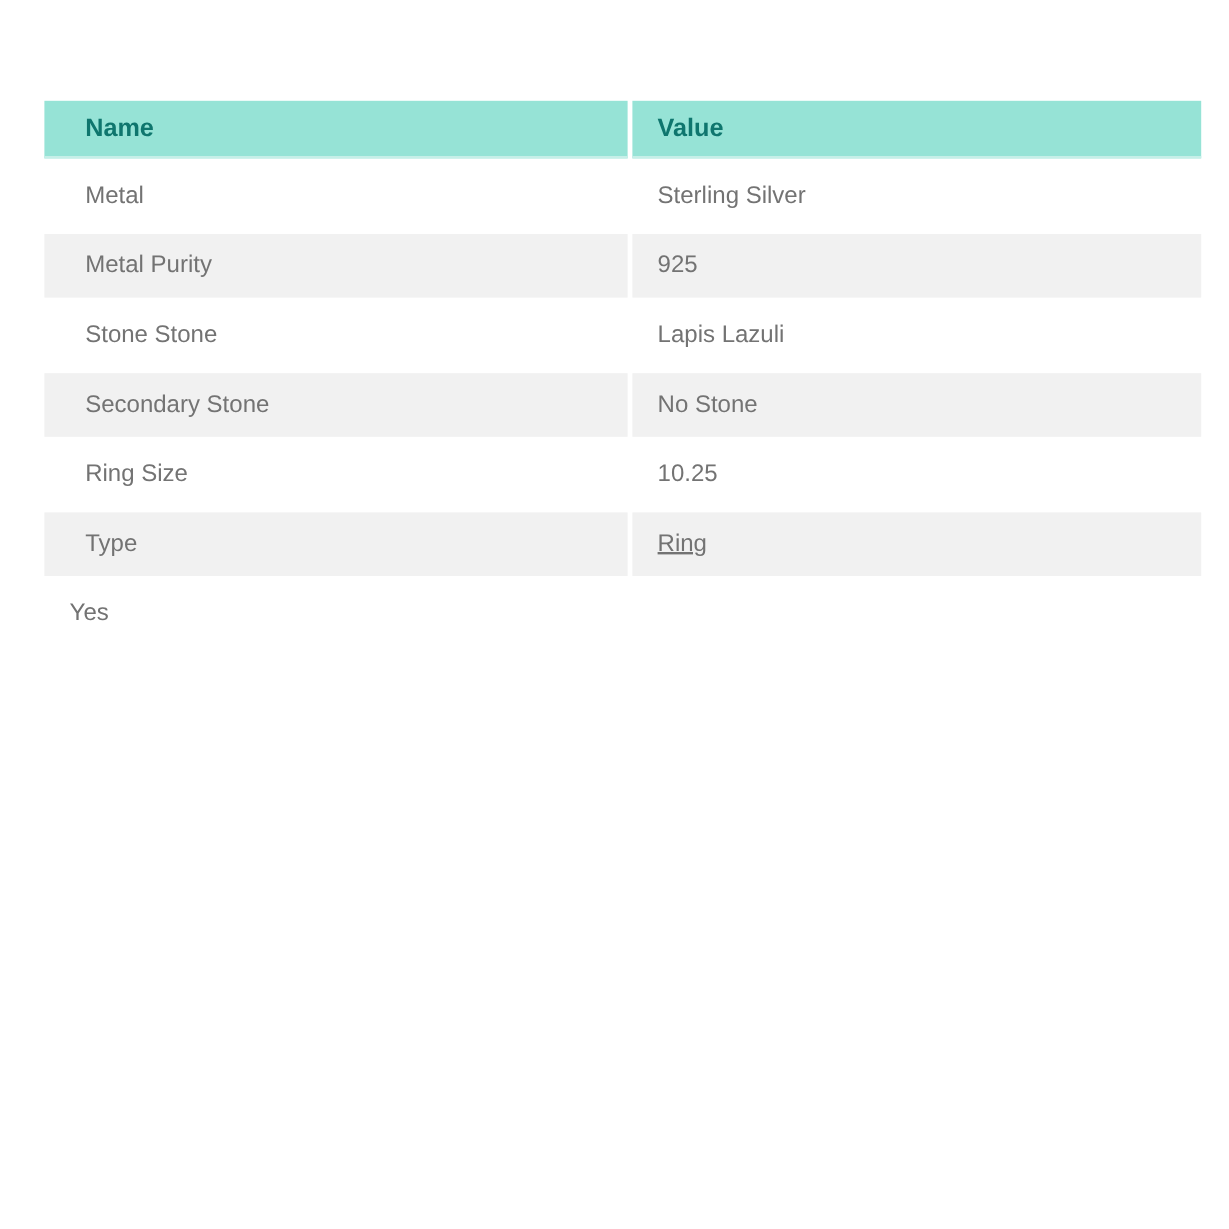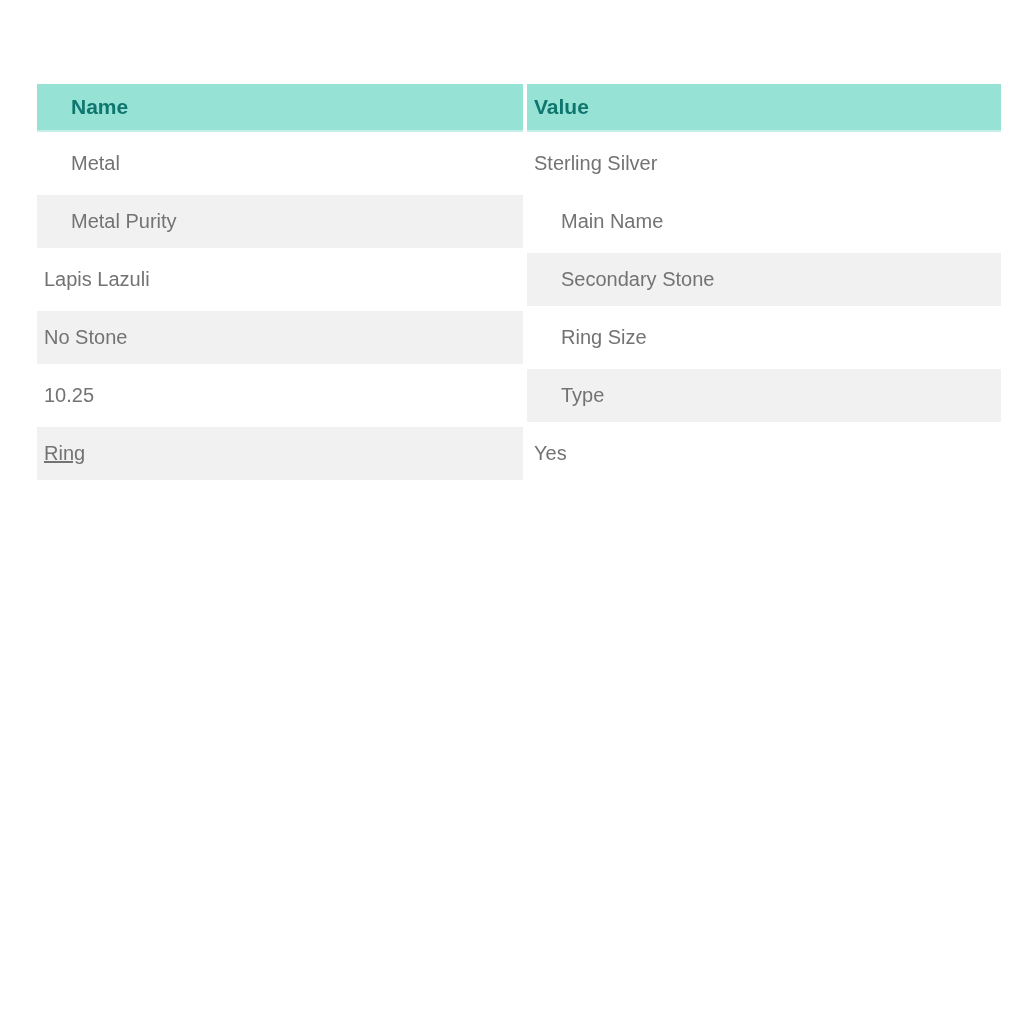--- a/index.html
+++ b/index.html
@@ -41,37 +41,38 @@
     border-bottom: 2px solid #c6efe8;
   }
   .data-cell {
     height: 53px;
     background: #ffffff;
   }
   .col-name {
     padding-left: 34px;
   }
   .col-value {
-    padding-left: 7px;
+    padding-left: 21px;
   }
 </style>
 </head>
 <body>
 
 <div class="table-wrap">
   <div class="grid">
     <div class="cell header-cell col-name">Name</div>
     <div class="cell header-cell col-value">Value</div>
 
   <div class="cell data-cell col-name">Metal</div>
   <div class="cell data-cell col-value">Sterling Silver</div>
 
   <div class="cell data-cell col-name is-alt" style="background: rgb(241, 241, 241);">Metal Purity</div>
+  <div class="cell data-cell col-value is-alt" style="background: rgb(241, 241, 241);">925</div>
 
-  <div class="cell data-cell col-name">Main Name</div>
+  <div class="cell data-cell col-name">Stone Stone</div>
   <div class="cell data-cell col-value">Lapis Lazuli</div>
 
   <div class="cell data-cell col-name is-alt" style="background: rgb(241, 241, 241);">Secondary Stone</div>
   <div class="cell data-cell col-value is-alt" style="background: rgb(241, 241, 241);">No Stone</div>
 
   <div class="cell data-cell col-name">Ring Size</div>
   <div class="cell data-cell col-value">10.25</div>
 
   <div class="cell data-cell col-name is-alt" style="background: rgb(241, 241, 241);">Type</div>
   <div class="cell data-cell col-value is-alt" style="background: rgb(241, 241, 241); text-decoration: underline;">Ring</div>

